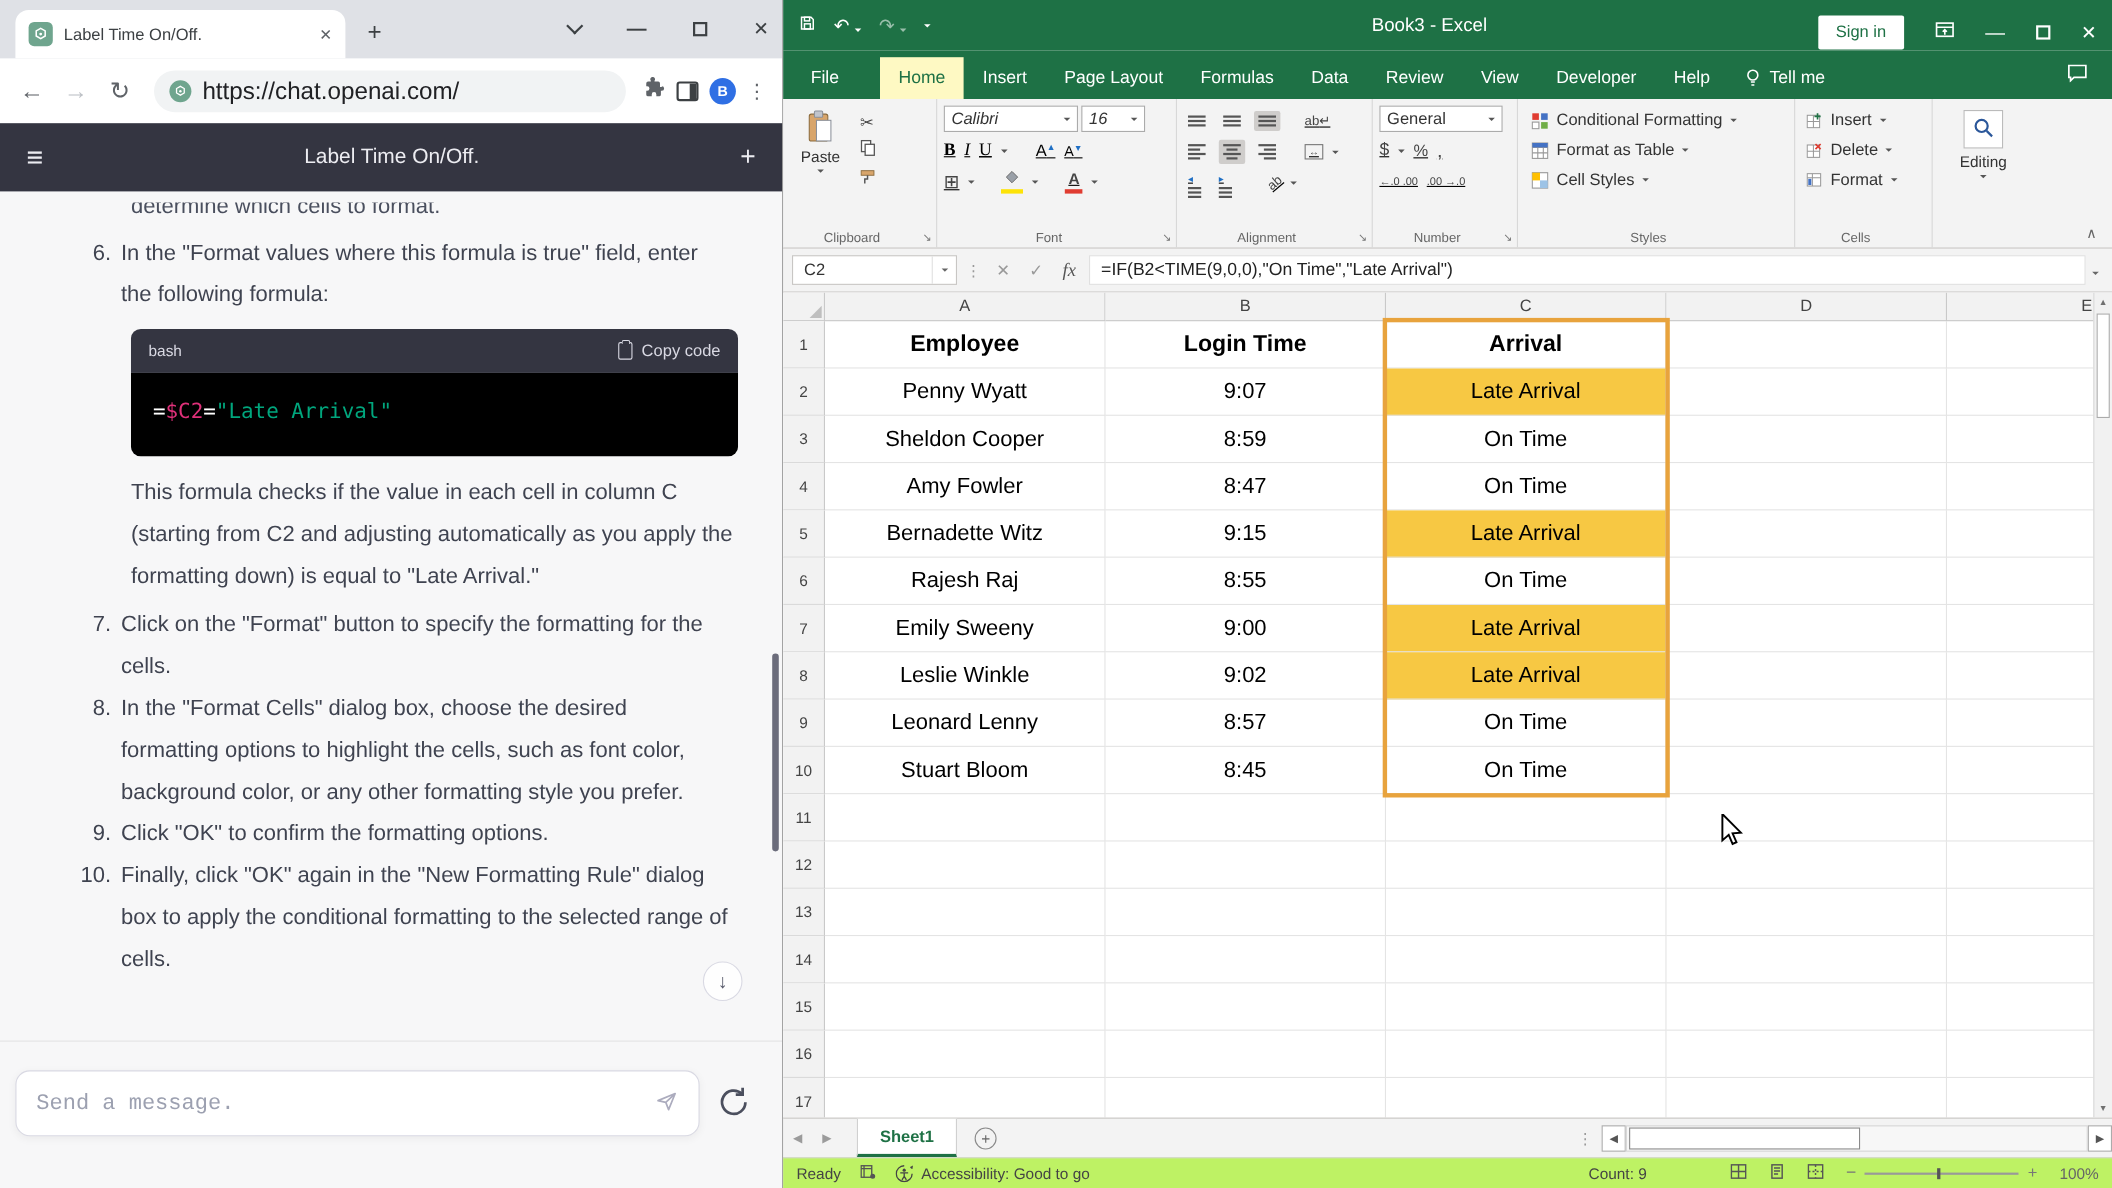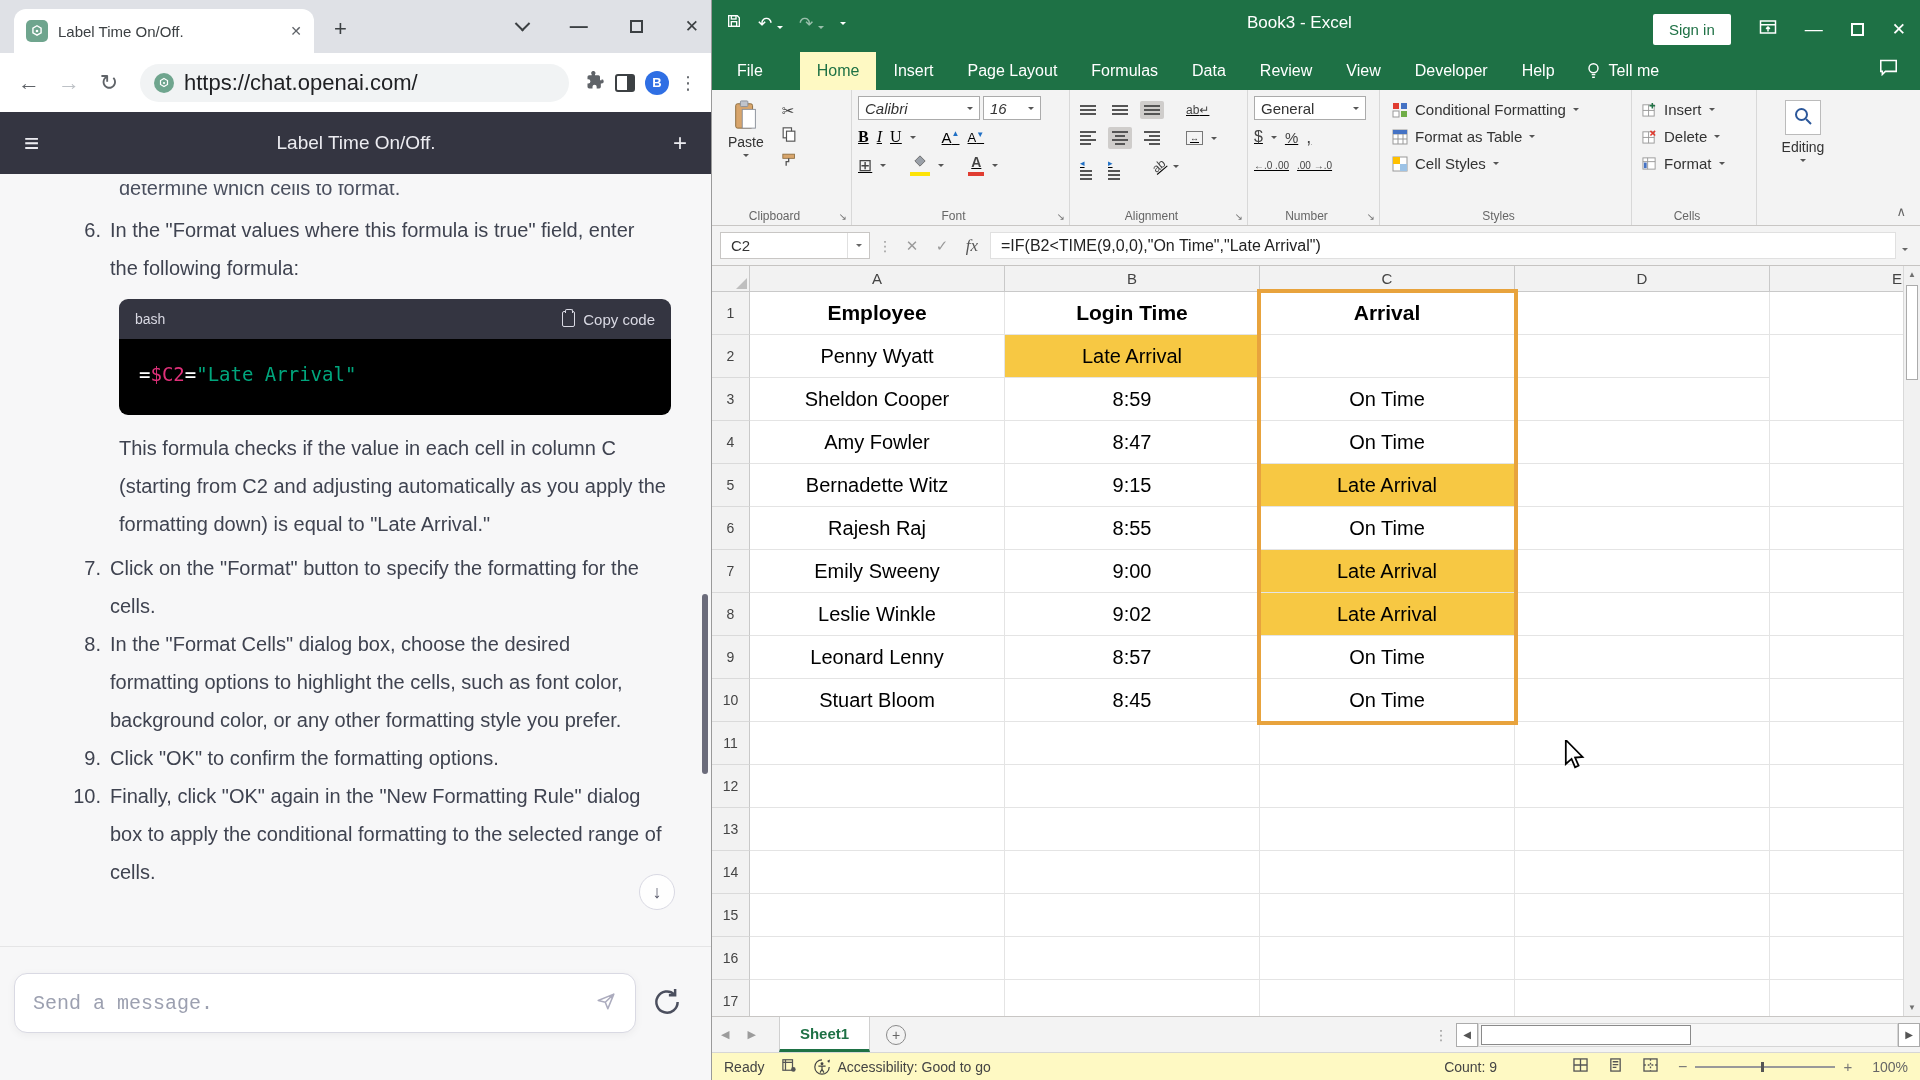--- a/index.html
+++ b/index.html
@@ -133,21 +133,21 @@
   .xl-sheetbar { position:absolute; left:0; bottom:28px; width:100%; height:36px; background:#F3F3F3; border-top:1px solid #C8C6C4; display:flex; align-items:center; }
   .sb-nav { color:#9B9B9B; font-size:11px; padding:0 9px; }
   .sheet-tab { height:100%; background:#fff; border-right:1px solid #D0D0D0; border-left:1px solid #D0D0D0; border-bottom:3px solid #1E7145; color:#1E7145; font-weight:bold; font-size:15px; display:flex; align-items:center; padding:0 20px; margin-left:14px; }
   .add-sheet { width:20px; height:20px; border-radius:50%; border:1px solid #8A8A8A; color:#666; font-size:14px; line-height:18px; text-align:center; margin-left:16px; }
   .hscroll { margin-left:auto; display:flex; align-items:center; height:100%; }
   .hs-dots { color:#999; font-size:14px; padding-right:8px; }
   .hs-btn { width:22px; height:24px; background:#fff; border:1px solid #ABABAB; color:#555; font-size:10px; display:flex; align-items:center; justify-content:center; }
   .hs-track { width:420px; height:24px; background:#F7F7F7; border:1px solid #D5D5D5; position:relative; }
   .hs-thumb { position:absolute; left:2px; top:1px; width:210px; height:20px; background:#fff; border:1px solid #8A8A8A; }
 
-  .xl-statusbar { position:absolute; left:0; bottom:0; width:100%; height:28px; background:#fef9c3; border-top:1px solid #D6D6D6; display:flex; align-items:center; font-size:14px; color:#444; padding:0 12px; gap:18px; }
+  .xl-statusbar { position:absolute; left:0; bottom:0; width:100%; height:28px; background:#bef264; border-top:1px solid #D6D6D6; display:flex; align-items:center; font-size:14px; color:#444; padding:0 12px; gap:18px; }
   .st-right { margin-left:auto; display:flex; align-items:center; gap:20px; }
   .view-ics { display:flex; gap:20px; align-items:center; }
   .zoomctl { display:flex; align-items:center; gap:8px; color:#777; }
   .z-track { width:140px; height:2px; background:#999; position:relative; }
   .z-thumb { position:absolute; left:66px; top:-4px; width:3px; height:10px; background:#555; }
   .zoom-pct { color:#666; }
 
   .cursor { position:absolute; left:852px; top:474px; pointer-events:none; }
 </style>
 </head>
@@ -603,20 +603,21 @@
               <div class="gut">1</div>
               <div class="cell hdr">Employee</div>
               <div class="cell hdr">Login Time</div>
               <div class="cell hdr">Arrival</div>
               <div class="cell"></div>
               <div class="cell"></div>
             </div>
             <div class="grow">
               <div class="gut">2</div>
               <div class="cell">Penny Wyatt</div>
+              <div class="cell">9:07</div>
               <div class="cell" style="background: rgb(247, 200, 67);">Late Arrival</div>
               <div class="cell"></div>
               <div class="cell"></div>
             </div>
             <div class="grow">
               <div class="gut">3</div>
               <div class="cell">Sheldon Cooper</div>
               <div class="cell">8:59</div>
               <div class="cell">On Time</div>
               <div class="cell"></div>

